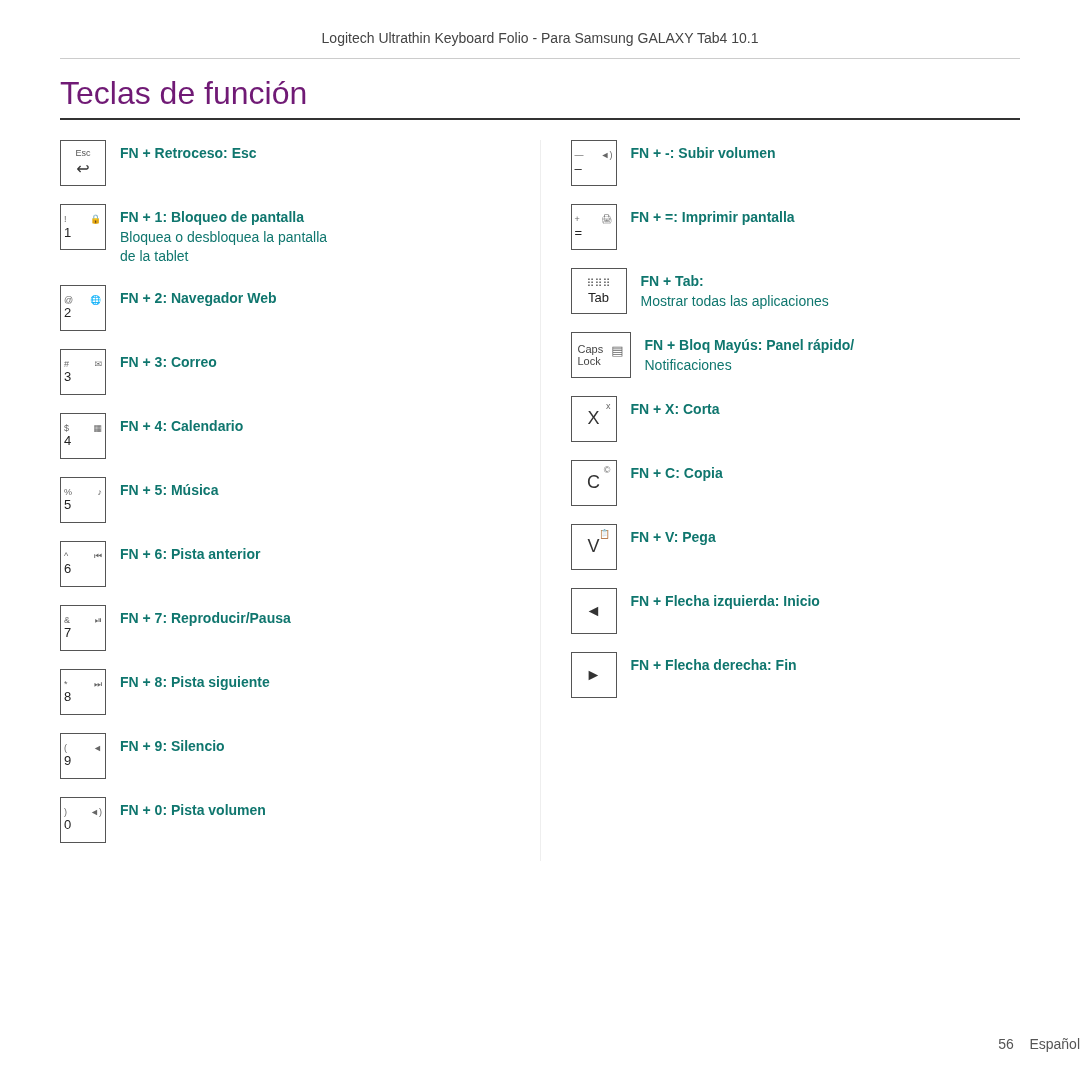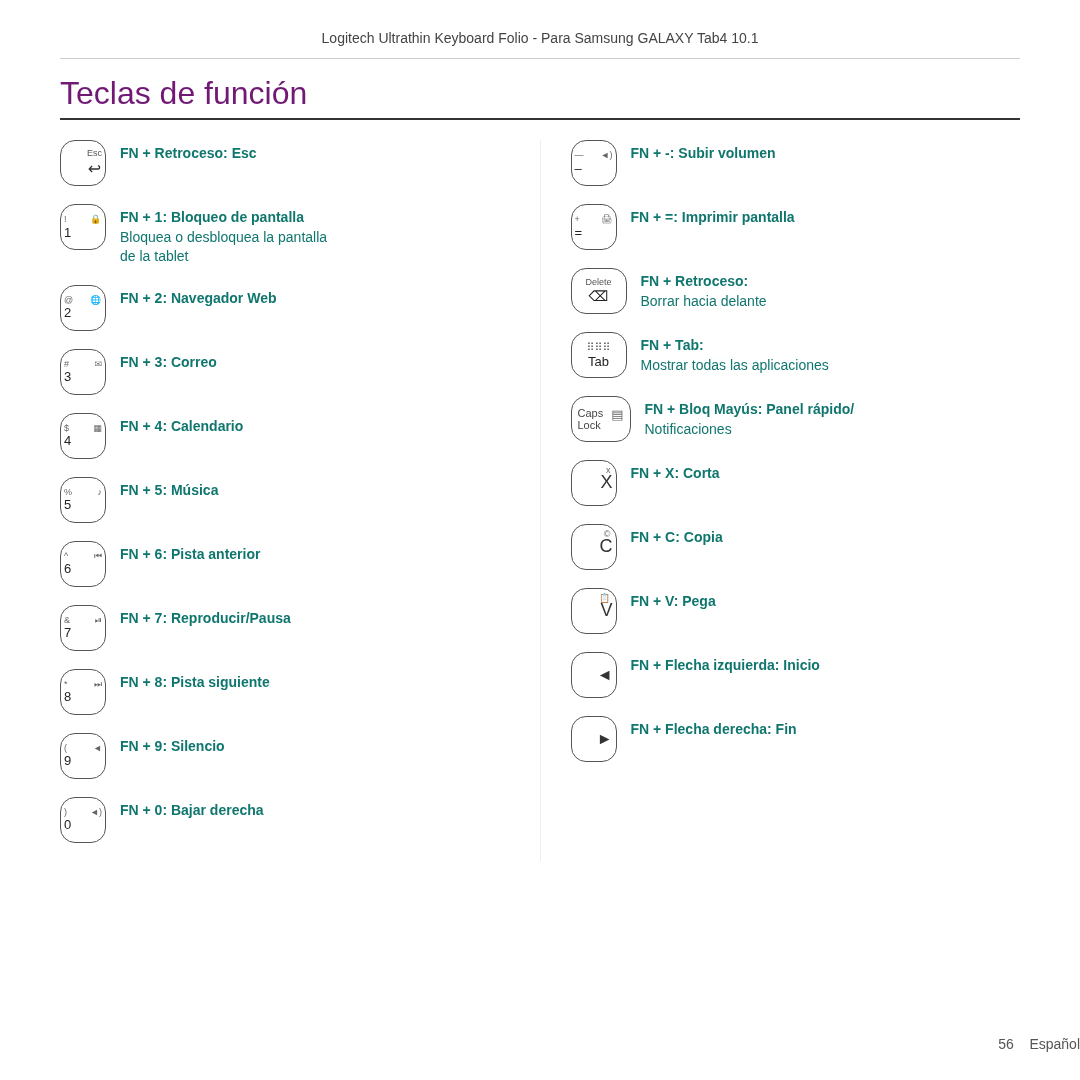--- a/index.html
+++ b/index.html
@@ -44,26 +44,26 @@
       border-left: 1px solid #eee;
     }
     .fn-row {
       display: flex;
       align-items: flex-start;
       margin-bottom: 18px;
       gap: 14px;
     }
     .key-box {
       border: 1.5px solid #555;
-      border-radius: 15px;
+      border-radius: 0;
       min-width: 46px;
       min-height: 46px;
       display: flex;
       flex-direction: column;
-      align-items: flex-end;
+      align-items: center;
       justify-content: center;
       font-size: 10px;
       color: #333;
       flex-shrink: 0;
       padding: 3px;
       position: relative;
       line-height: 1.2;
     }
     .key-esc {
       font-size: 10px;
@@ -261,21 +261,21 @@
       <div class="fn-row">
         <div class="key-box">
           <div class="key-two-row">
             <div class="key-row-top">
               <span>)</span>
               <span>◄)</span>
             </div>
             <div class="key-row-bottom">0</div>
           </div>
         </div>
-        <div class="fn-desc"><span class="bold">FN + 0: Bajar derecha</span></div>
+        <div class="fn-desc"><span class="bold">FN + 0: Pista volumen</span></div>
       </div>
 
     </div>
 
     <div class="col-right">
 
       <div class="fn-row">
         <div class="key-box">
           <div class="key-two-row">
             <div class="key-row-top">
@@ -294,31 +294,20 @@
             <div class="key-row-top">
               <span>+</span>
               <span>🖨</span>
             </div>
             <div class="key-row-bottom">=</div>
           </div>
         </div>
         <div class="fn-desc"><span class="bold">FN + =: Imprimir pantalla</span></div>
       </div>
 
-      <div class="fn-row">
-        <div class="key-box key-wide" style="min-width:56px;">
-          <div class="key-two-row">
-            <div class="key-row-top" style="justify-content:center;">
-              <span style="font-size:9px;color:#555;">Delete</span>
-            </div>
-            <div class="key-row-bottom" style="align-self:center;font-size:14px;">⌫</div>
-          </div>
-        </div>
-        <div class="fn-desc"><span class="bold">FN + Retroceso:</span><br>Borrar hacia delante</div>
-      </div>
 
       <div class="fn-row">
         <div class="key-box key-wide" style="min-width:56px;">
           <div class="key-two-row">
             <div class="key-row-top" style="justify-content:center;">
               <span style="font-size:11px;">⠿⠿⠿</span>
             </div>
             <div class="key-row-bottom" style="align-self:center;">Tab</div>
           </div>
         </div>

